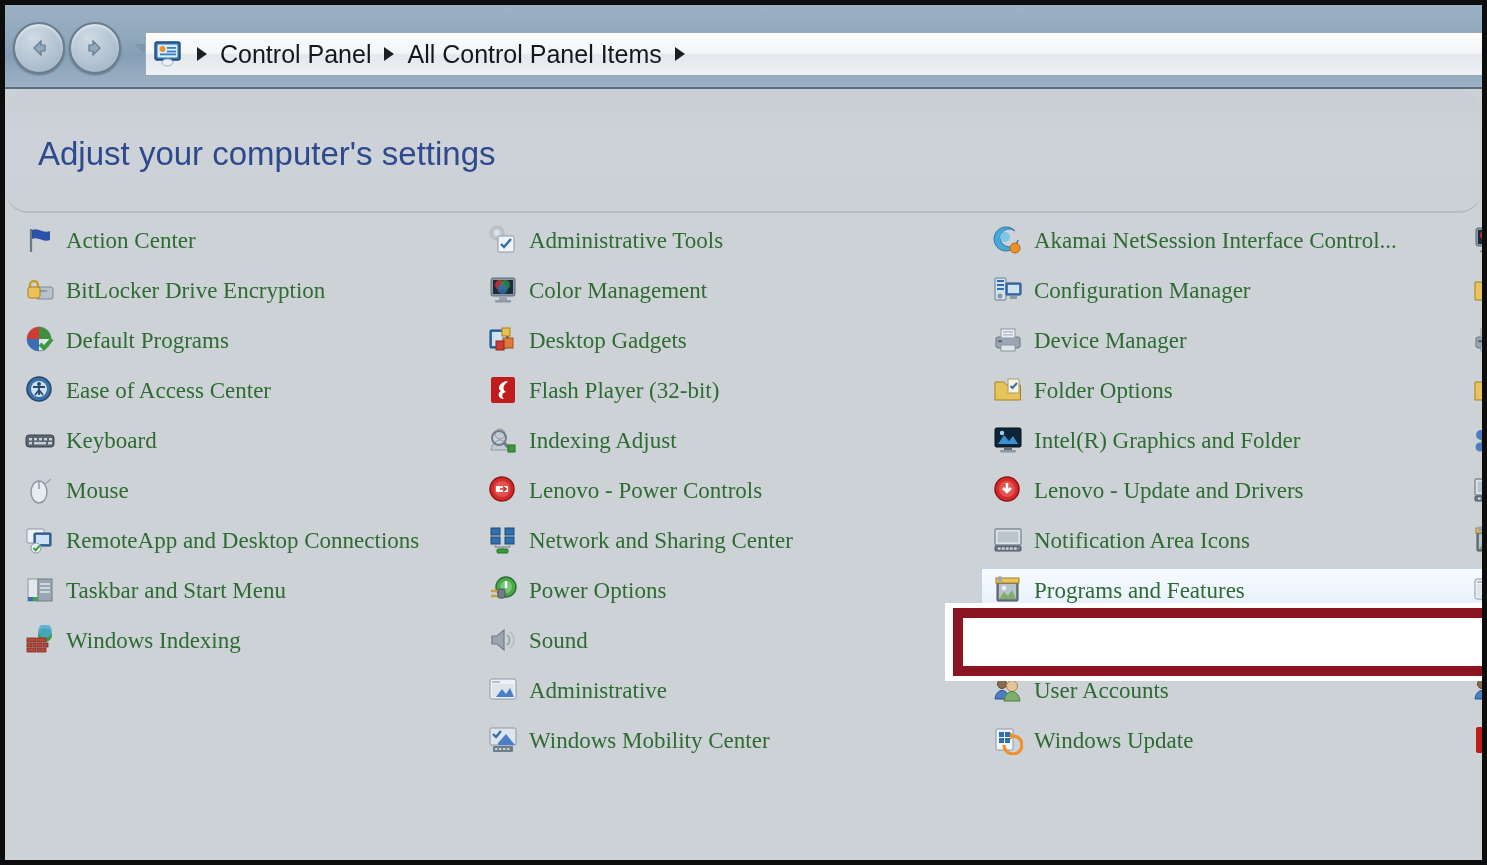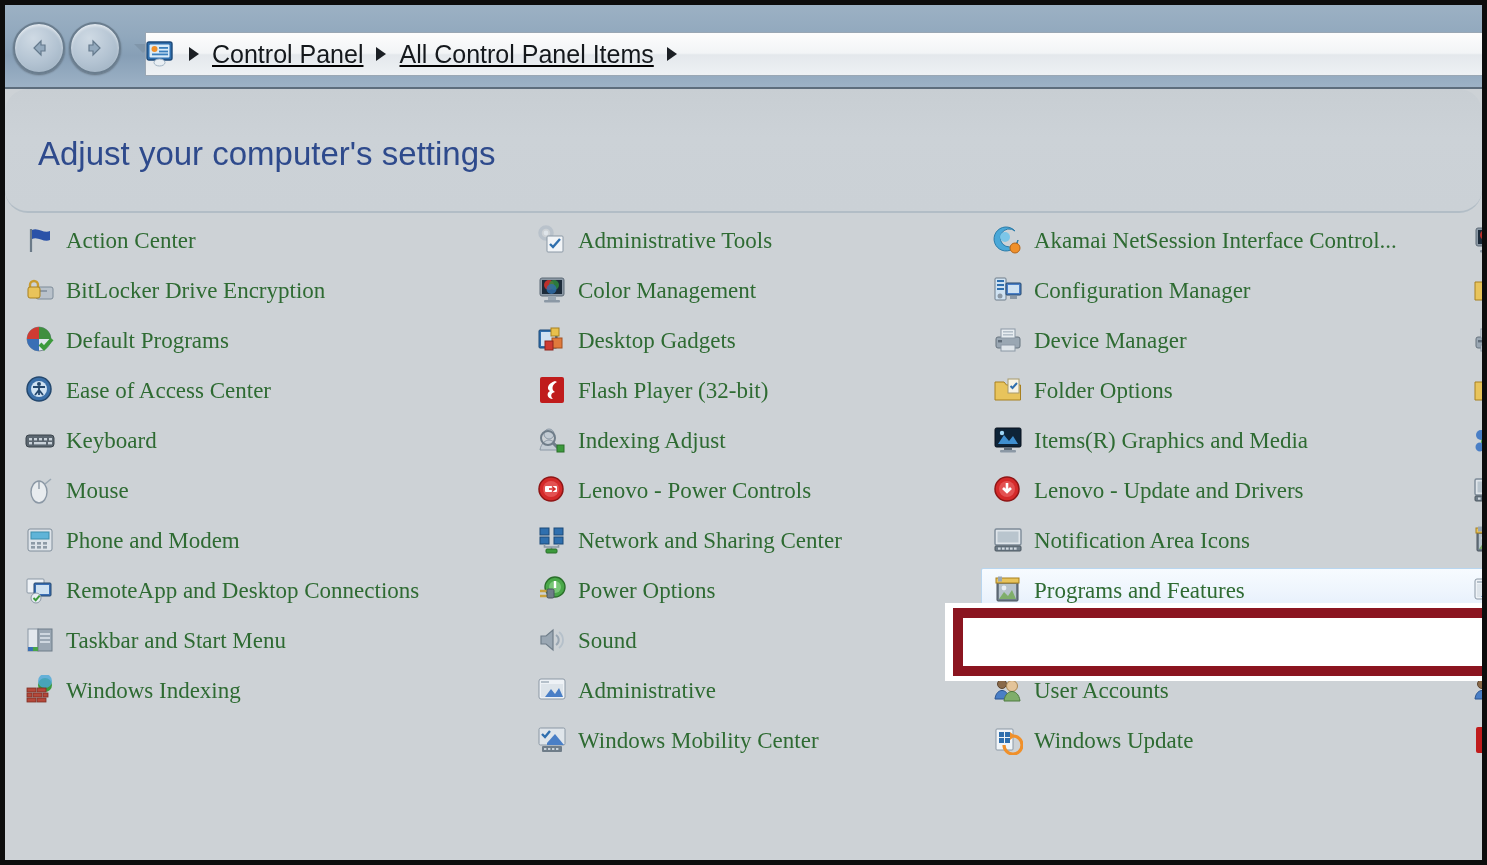--- a/index.html
+++ b/index.html
@@ -68,22 +68,22 @@
   .addressbar {
     position: absolute;
     left: 140px; top: 27px;
     right: 0;
     height: 44px;
     background: linear-gradient(to bottom, #fdfdfd 0%, #f2f4f6 48%, #e4e8ec 52%, #eef1f4 100%);
     border: 1px solid #9aa7b4;
     border-right: none;
     display: flex;
     align-items: center;
+    padding-left: 8px;
     box-sizing: border-box;
-    text-decoration: underline;
   }
 
   .cp-icon {
     width: 30px; height: 26px;
     position: relative;
     flex: 0 0 auto;
     margin-right: 4px;
   }
 
   .crumb {
@@ -131,21 +131,21 @@
     height: 645px;
     background: #cdd2d6;
   }
 
   .column {
     position: absolute;
     top: 0;
     font-family: Liberation Serif, serif;
   }
   .col1 { left: 20px;  width: 470px; }
-  .col2 { left: 532px; width: 470px; text-align: right; }
+  .col2 { left: 483px; width: 470px; text-align: right; }
   .col3 { left: 988px; width: 480px; }
   .col4 { left: 1468px; width: 60px; }
 
   .cp-item {
     position: relative;
     height: 50px;
     display: flex;
     align-items: center;
     cursor: pointer;
   }
@@ -301,35 +301,20 @@
         <div class="cp-item">
           <span class="ico"><svg width="30" height="30" viewBox="0 0 30 30">
               <ellipse cx="14" cy="17" rx="8" ry="11" fill="#e8ecef" stroke="#8b98a5" stroke-width="1.4"></ellipse>
               <path d="M14 6 v8" stroke="#8b98a5" stroke-width="1.4"></path>
               <path d="M20 9 l6 -5" stroke="#9aa7b3" stroke-width="1.6" fill="none"></path>
             </svg></span>
           <span class="lbl">Mouse</span>
         </div>
         <div class="cp-item">
           <span class="ico"><svg width="30" height="30" viewBox="0 0 30 30">
-              <rect x="3" y="4" width="24" height="22" rx="2" fill="#dde3e9" stroke="#808e9b"></rect>
-              <rect x="6" y="7" width="18" height="7" fill="#5fb4d8" stroke="#3d8fae"></rect>
-              <g fill="#8d9aa6">
-                <rect x="6" y="17" width="4" height="2.6"></rect>
-                <rect x="12" y="17" width="4" height="2.6"></rect>
-                <rect x="18" y="17" width="4" height="2.6"></rect>
-                <rect x="6" y="21" width="4" height="2.6"></rect>
-                <rect x="12" y="21" width="4" height="2.6"></rect>
-                <rect x="18" y="21" width="4" height="2.6"></rect>
-              </g>
-            </svg></span>
-          <span class="lbl">Phone and Modem</span>
-        </div>
-        <div class="cp-item">
-          <span class="ico"><svg width="30" height="30" viewBox="0 0 30 30">
               <rect x="2" y="4" width="17" height="14" rx="1" fill="#eef2f6" stroke="#8b98a5"></rect>
               <rect x="9" y="8" width="17" height="13" rx="1" fill="#3a6fb5" stroke="#24486e"></rect>
               <rect x="11" y="10" width="13" height="9" fill="#cfe2f2"></rect>
               <circle cx="11" cy="23" r="5" fill="#e8eef3" stroke="#8b98a5"></circle>
               <path d="M8.5 23 l2.2 2.2 l4 -4.5" stroke="#3c9a3c" stroke-width="2" fill="none"></path>
             </svg></span>
           <span class="lbl">RemoteApp and Desktop Connections</span>
         </div>
         <div class="cp-item">
           <span class="ico"><svg width="30" height="30" viewBox="0 0 30 30">
@@ -523,21 +508,21 @@
           <span class="lbl">Folder Options</span>
         </div>
         <div class="cp-item">
           <span class="ico"><svg width="30" height="30" viewBox="0 0 30 30">
               <rect x="2" y="3" width="26" height="19" rx="1.5" fill="#0e2438" stroke="#08111c"></rect>
               <path d="M5 19 l6 -9 l5 6 l4 -5 l5 8 Z" fill="#3f8fd0"></path>
               <circle cx="9" cy="8" r="2.2" fill="#9fd6f5"></circle>
               <rect x="11" y="22" width="8" height="4" fill="#5f6c79"></rect>
               <rect x="7" y="25" width="16" height="2.4" rx="1" fill="#8b98a5"></rect>
             </svg></span>
-          <span class="lbl">Items(R) Graphics and Media</span>
+          <span class="lbl">Intel(R) Graphics and Folder</span>
         </div>
         <div class="cp-item">
           <span class="ico"><svg width="30" height="30" viewBox="0 0 30 30">
               <circle cx="14" cy="14" r="12" fill="#d42a2a" stroke="#8e1616" stroke-width="1.5"></circle>
               <circle cx="14" cy="14" r="8" fill="#e35252"></circle>
               <path d="M14 8 v8 M10 13 l4 4 l4 -4" stroke="#ffffff" stroke-width="2.6" fill="none"></path>
             </svg></span>
           <span class="lbl">Lenovo - Update and Drivers</span>
         </div>
         <div class="cp-item">

